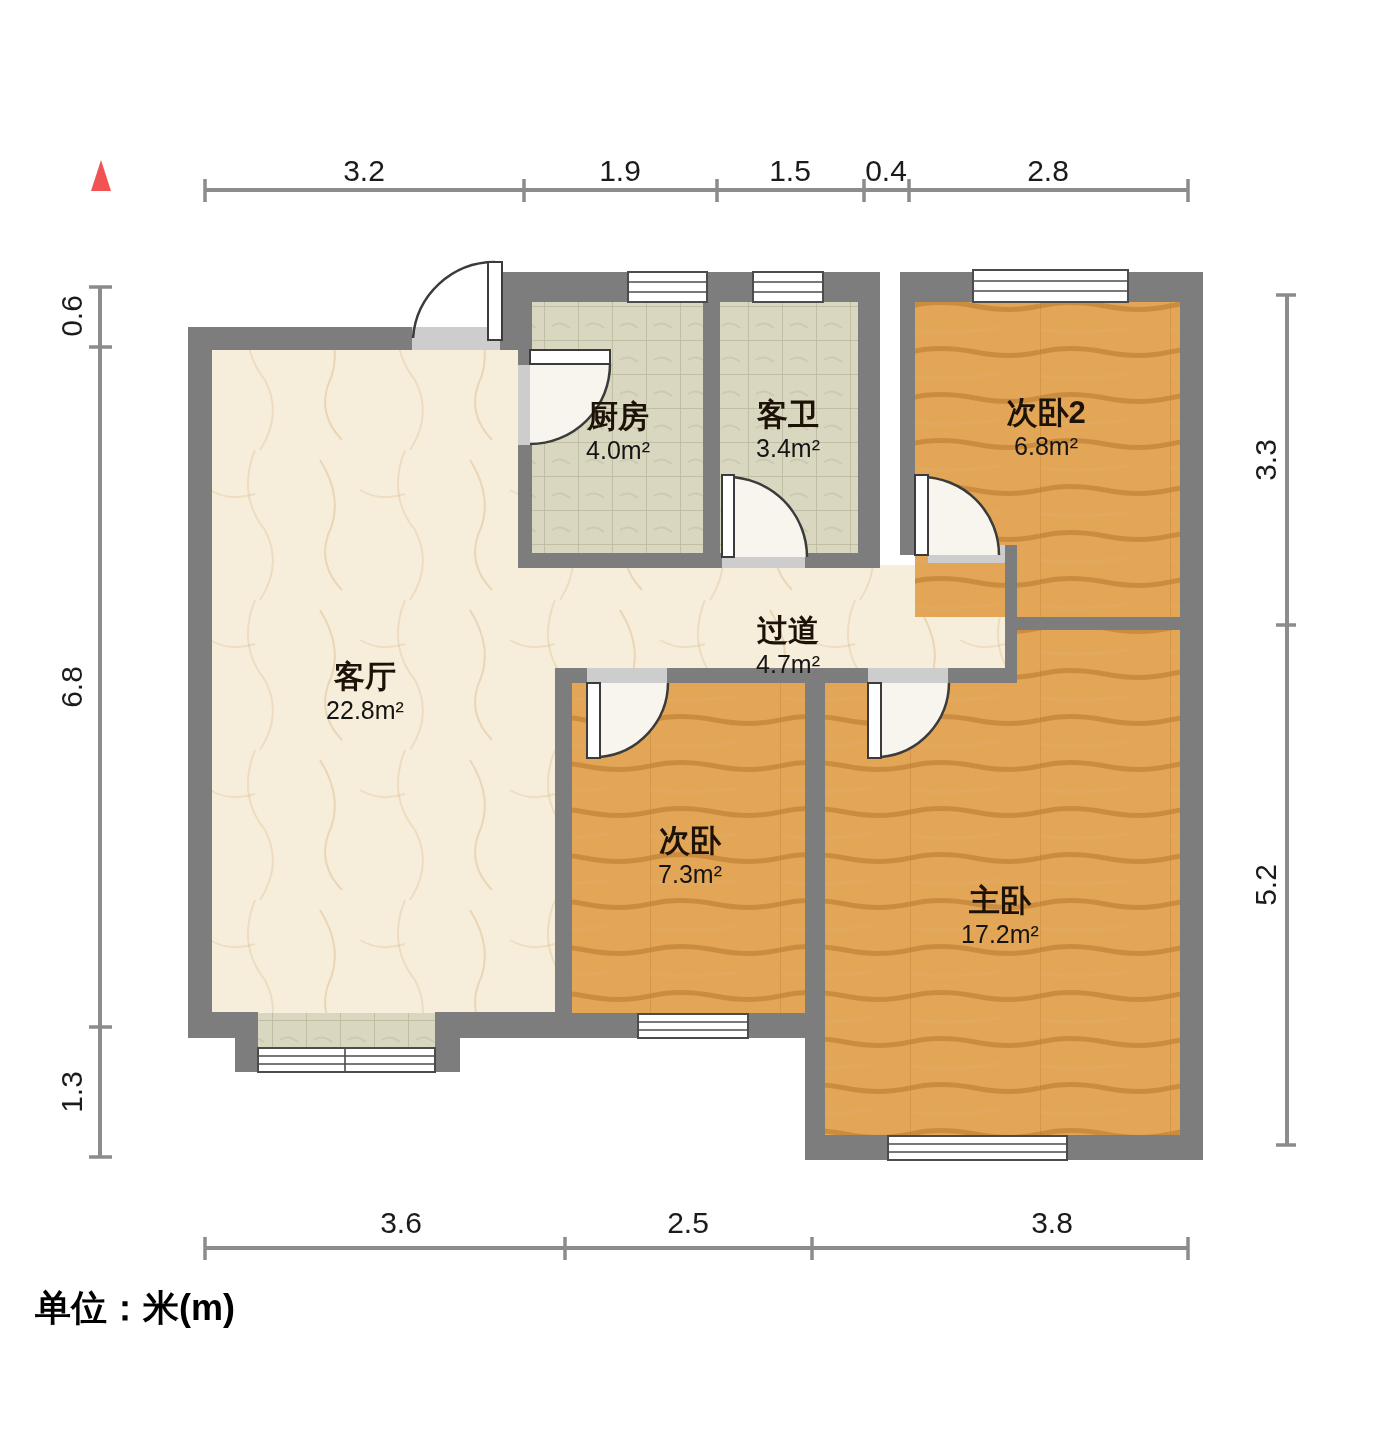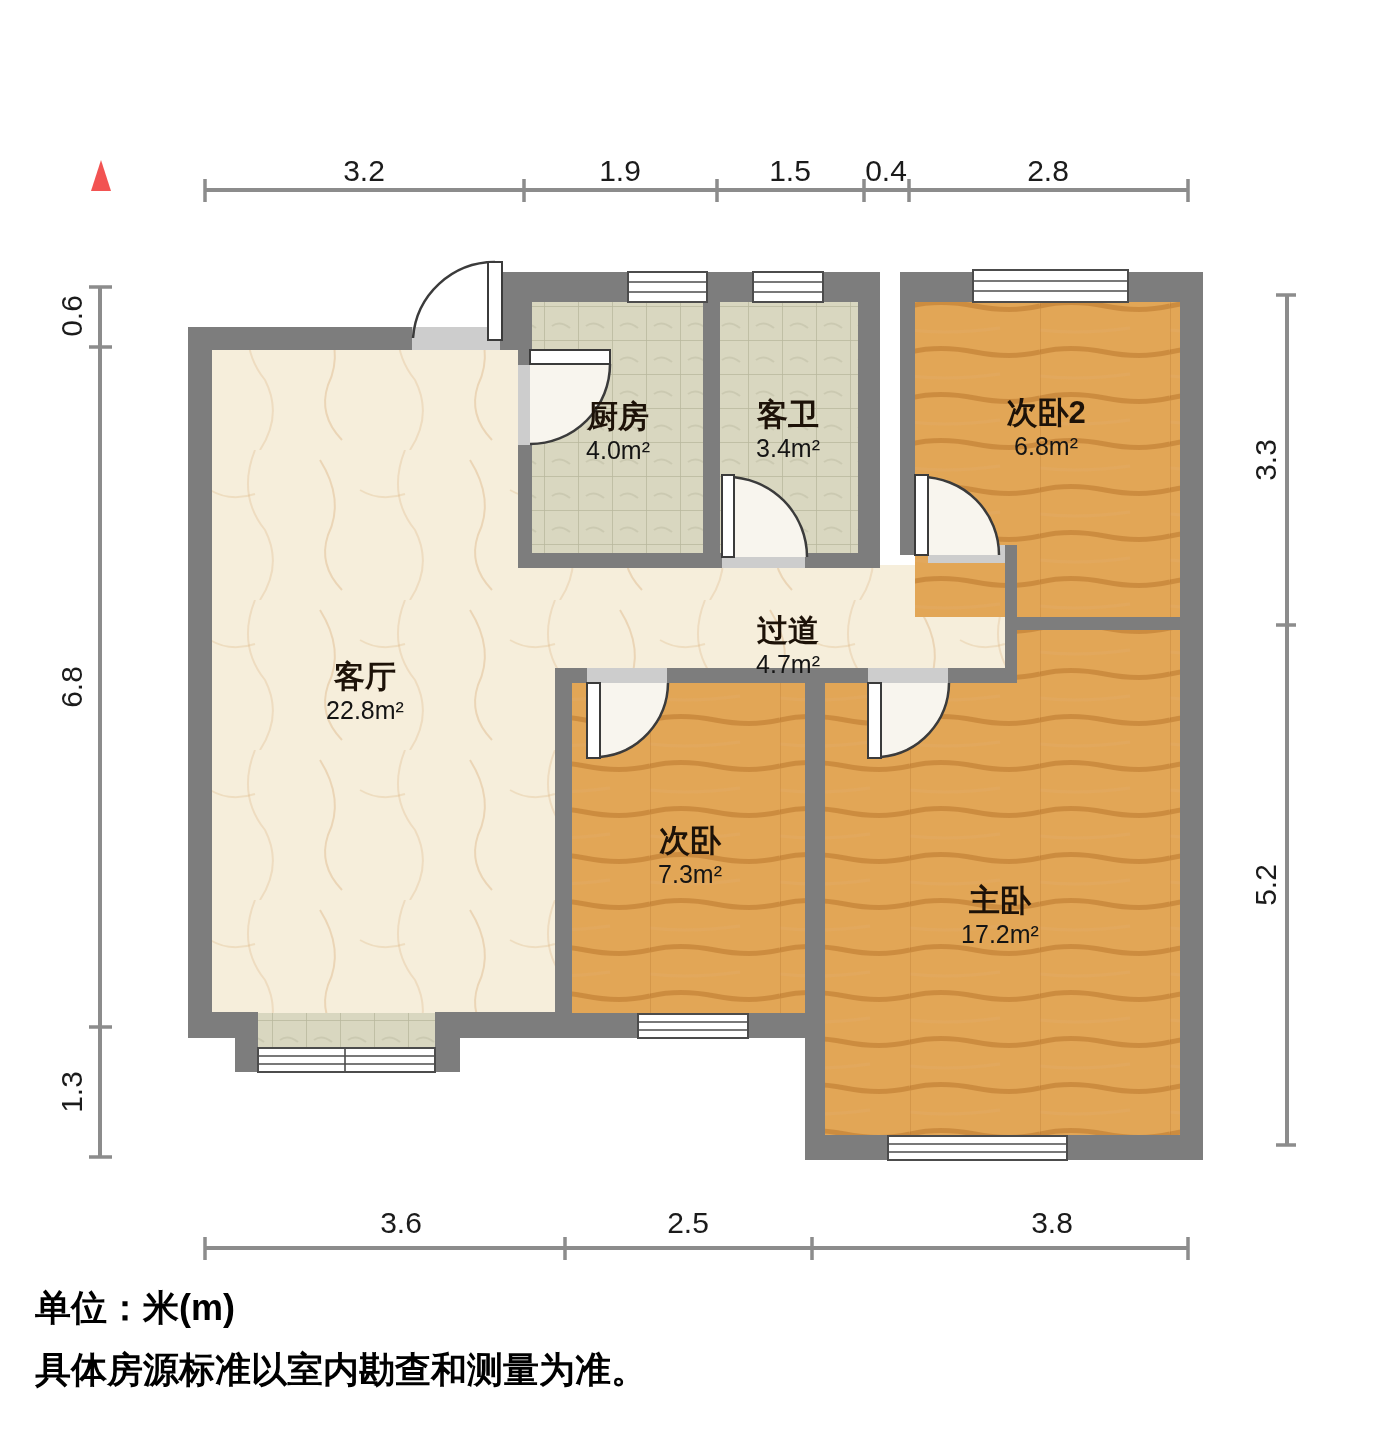--- a/index.html
+++ b/index.html
@@ -214,15 +214,14 @@
   <div class="room-label" style="left:690px;top:824px;">
     <span class="room-name">次卧</span>
     <span class="room-area">7.3m²</span>
   </div>
   <div class="room-label" style="left:1000px;top:884px;">
     <span class="room-name">主卧</span>
     <span class="room-area">17.2m²</span>
   </div>
 
   <div class="note" style="top:1293px;">单位：米(m)</div>
-  <div class="note" style="top:1355px;">具体房源标准以室内勘查和测量为准。</div>
 
 </div>
 
 </body></html>

